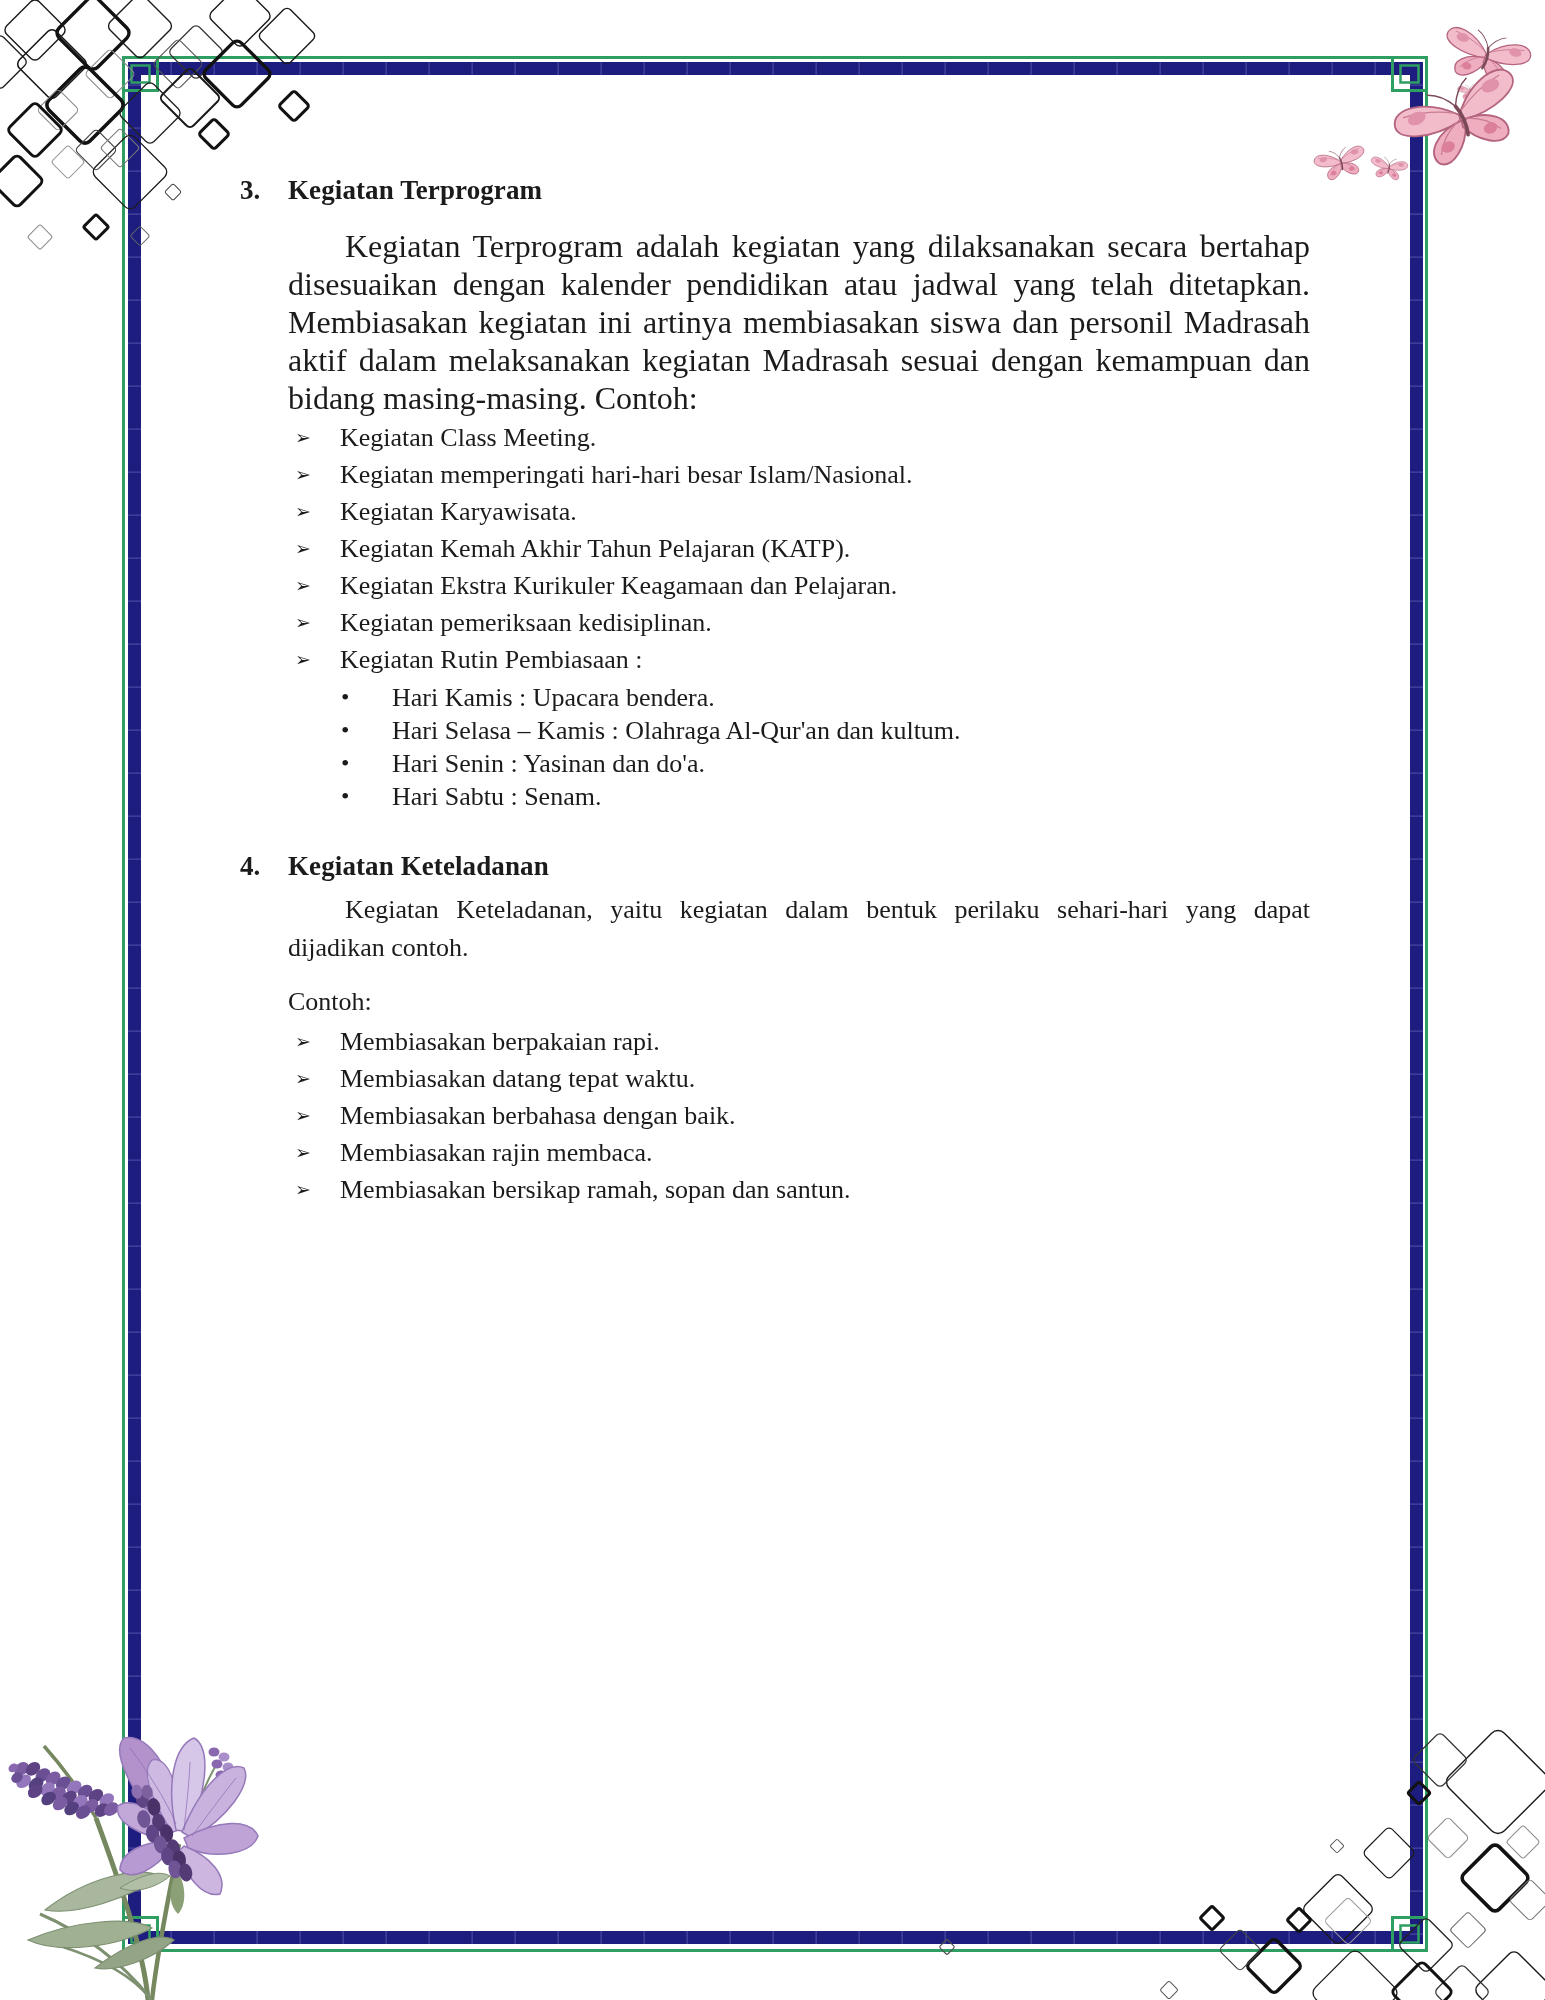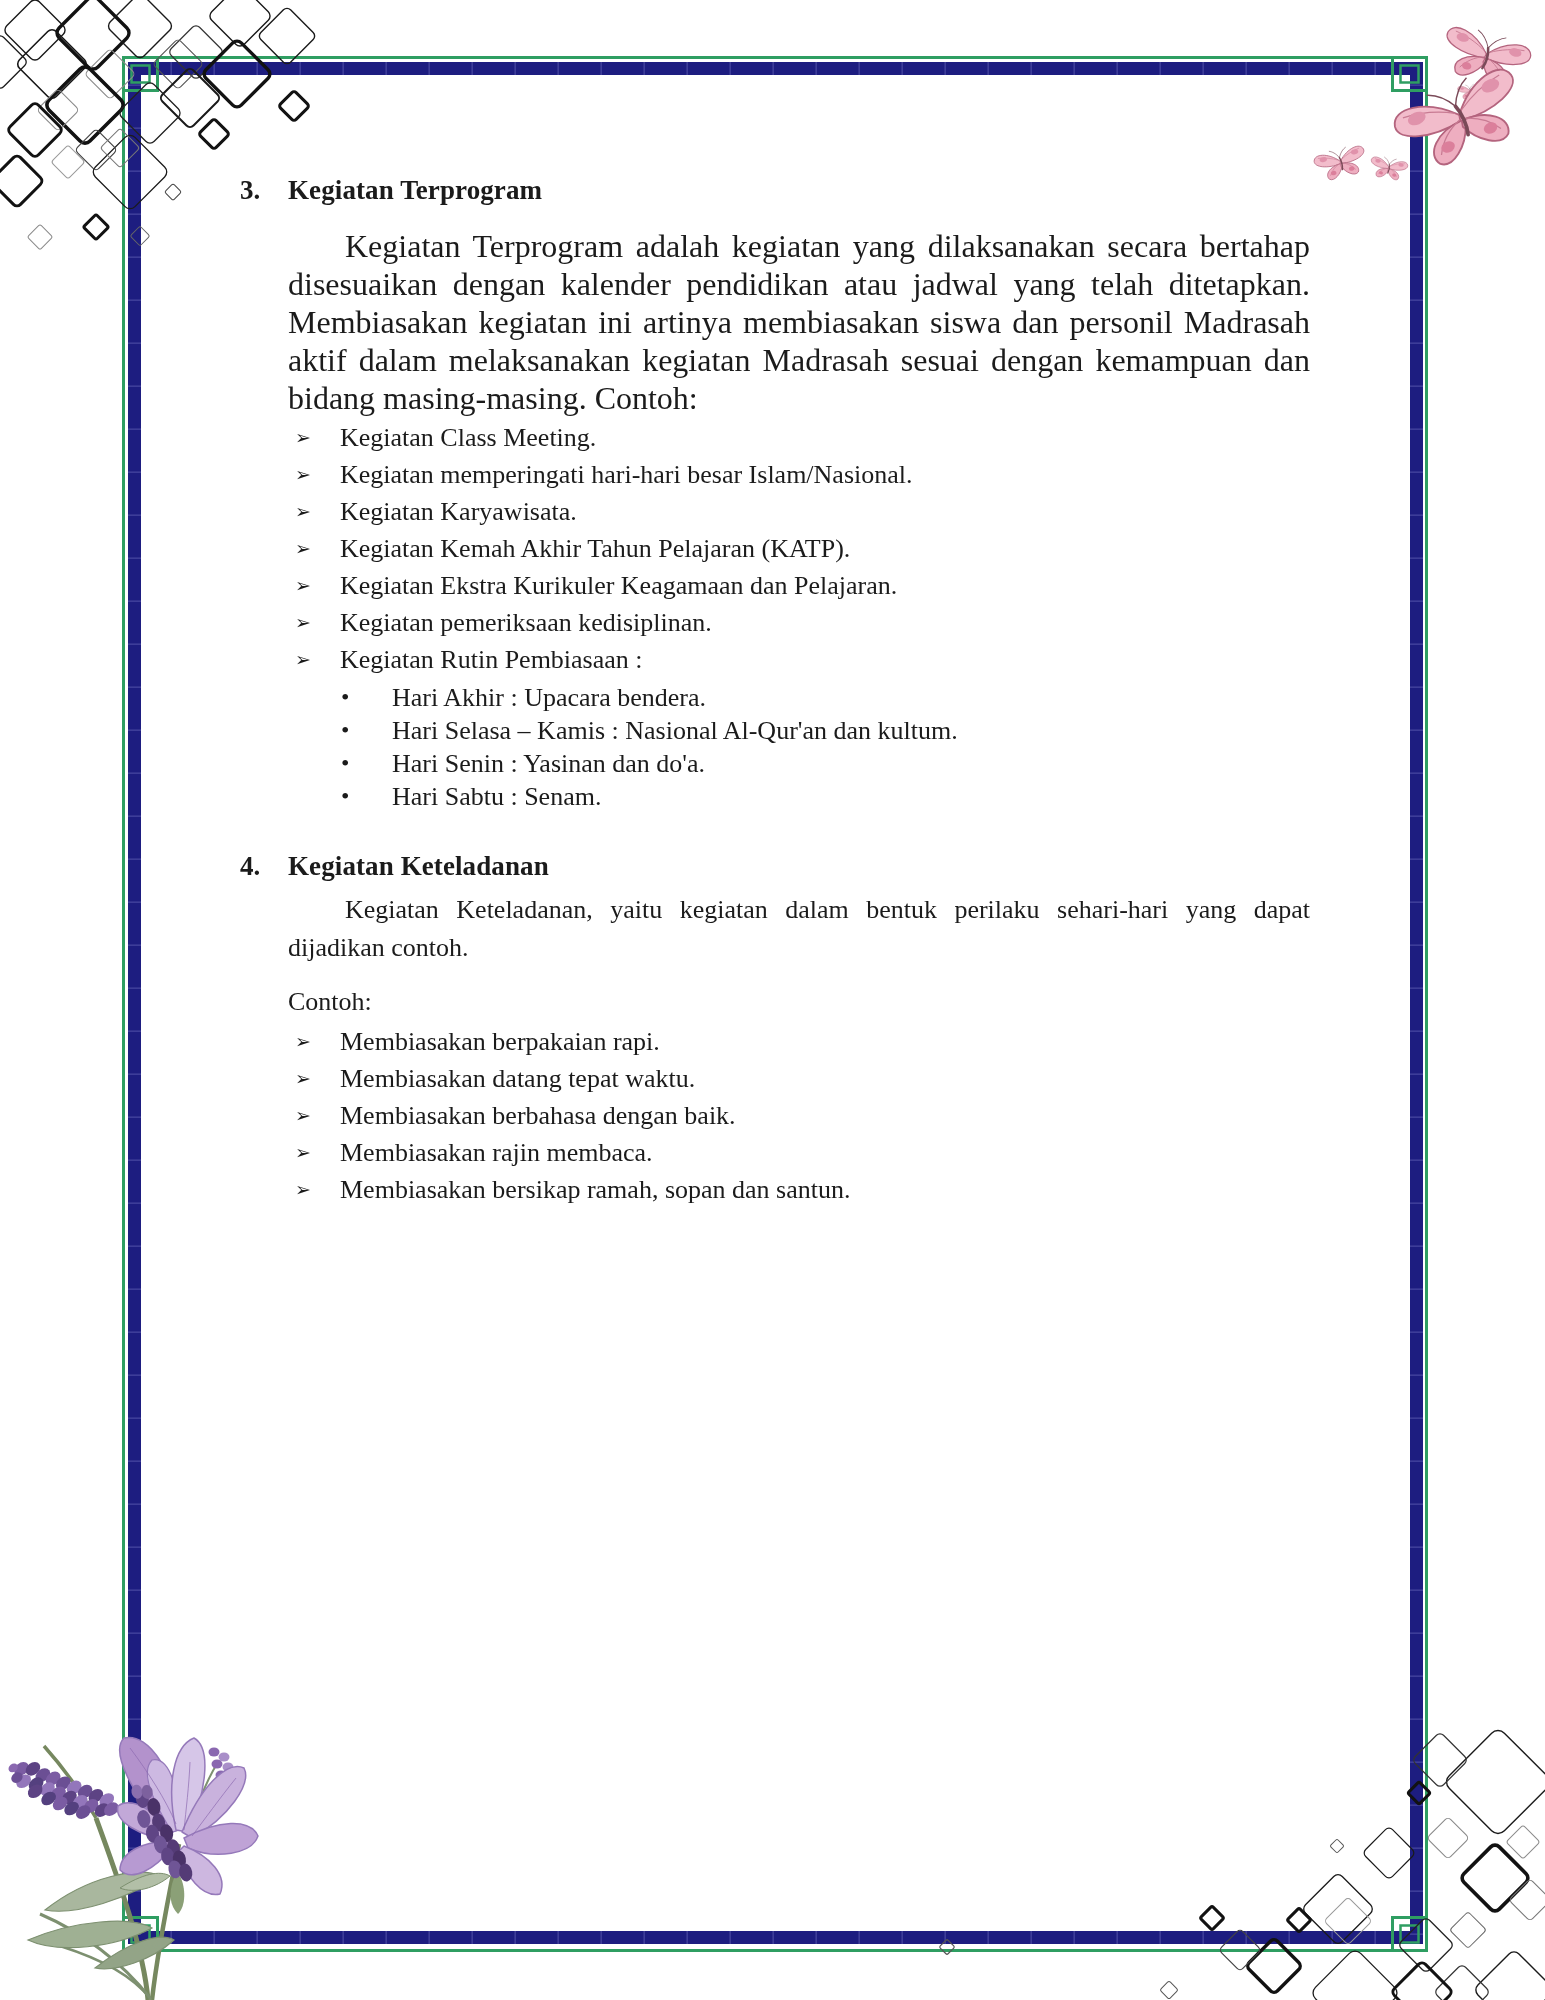--- a/index.html
+++ b/index.html
@@ -253,25 +253,25 @@
       </div>
       <div class="arrow-item">
         <span class="ab">➢</span>
         <span class="it">Kegiatan Rutin Pembiasaan :</span>
       </div>
     </div>
 
     <div class="dot-list">
       <div class="dot-item">
         <span class="db">•</span>
-        <span class="it">Hari Akhir : Upacara bendera.</span>
+        <span class="it">Hari Kamis : Upacara bendera.</span>
       </div>
       <div class="dot-item">
         <span class="db">•</span>
-        <span class="it">Hari Selasa – Kamis : Nasional Al-Qur'an dan kultum.</span>
+        <span class="it">Hari Selasa – Kamis : Olahraga Al-Qur'an dan kultum.</span>
       </div>
       <div class="dot-item">
         <span class="db">•</span>
         <span class="it">Hari Senin : Yasinan dan do'a.</span>
       </div>
       <div class="dot-item">
         <span class="db">•</span>
         <span class="it">Hari Sabtu : Senam.</span>
       </div>
     </div>

